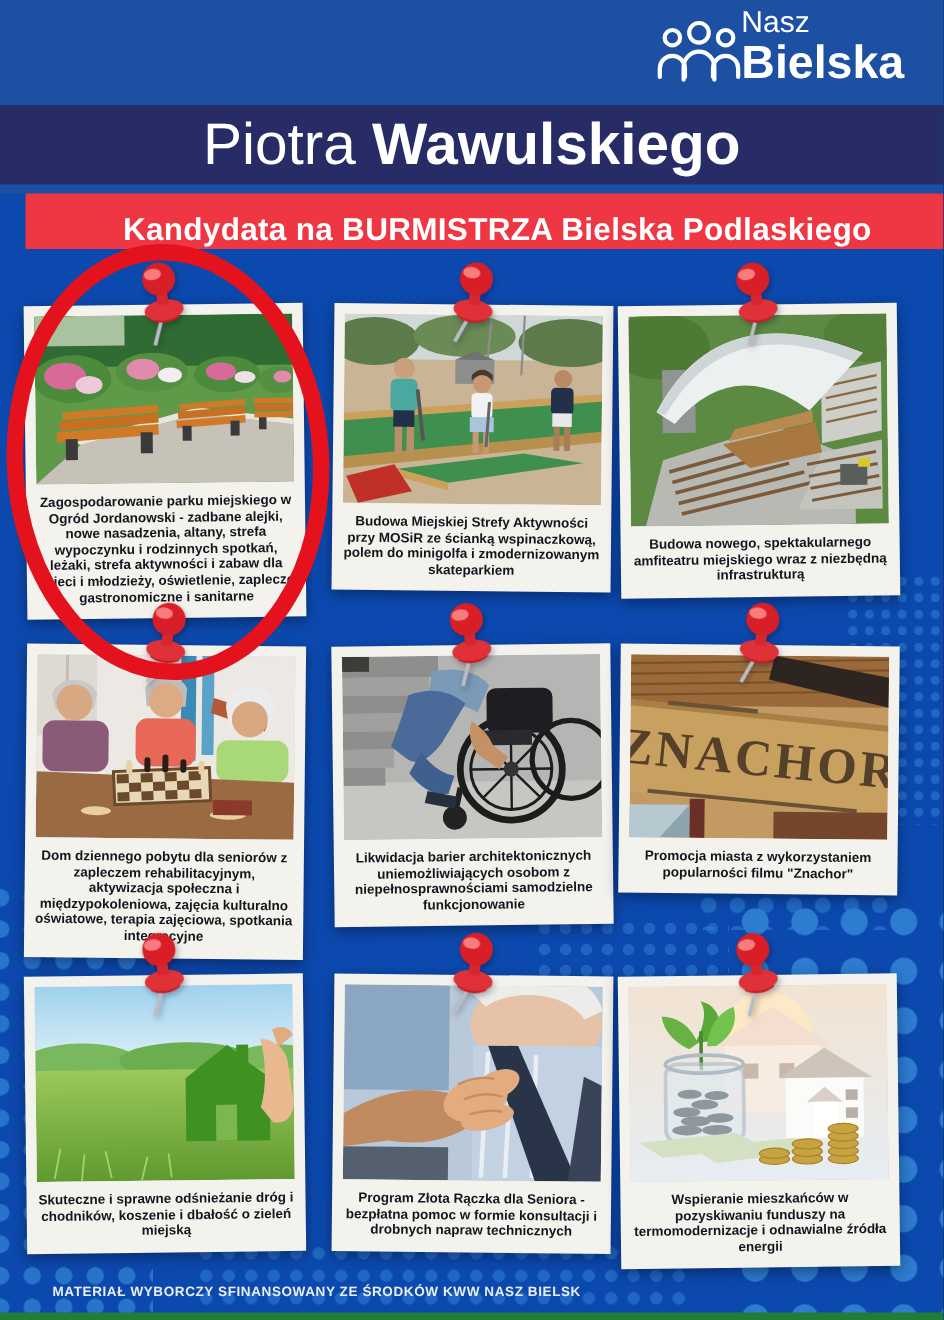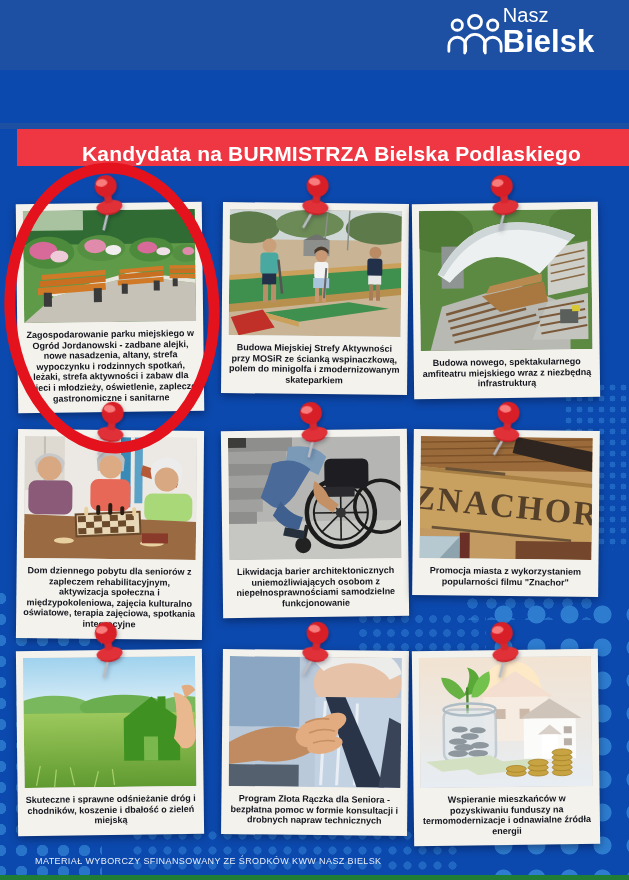--- a/index.html
+++ b/index.html
@@ -46,21 +46,21 @@
 
   .pin{position:absolute;top:-30px;left:50%;width:46px;height:58px;margin-left:-23px;z-index:6;filter:drop-shadow(1px 2px 2px rgba(0,0,30,.3));}
   .pin svg{width:100%;height:100%;}
   .pin.tl{transform:rotate(-8deg);}
   .pin.tr{transform:rotate(7deg);}
 
   
   .circle-overlay{position:absolute;left:0;top:0;width:629px;height:880px;z-index:9;pointer-events:none;}
 
   
-  .footer-note{position:absolute;left:35px;top:856px;font-size:9px;font-weight:normal;letter-spacing:.4px;color:#e9eef8;z-index:4;}
+  .footer-note{position:absolute;left:35px;top:856px;font-size:9px;font-weight:bold;letter-spacing:.4px;color:#e9eef8;z-index:4;}
   .green-strip{position:absolute;left:0;bottom:0;width:629px;height:5px;background:#1f7d36;z-index:5;}
 </style>
 </head>
 <body>
 
 <div class="poster">
 
   <div class="band-top">
     <div class="logo">
       <div class="logo-row">
@@ -69,26 +69,32 @@
             <circle cx="11" cy="13" r="5.5"></circle>
               <path d="M2,41 v-6 a9,9 0 0 1 18,0 v6"></path>
             <circle cx="49" cy="13" r="5.5"></circle>
               <path d="M40,41 v-6 a9,9 0 0 1 18,0 v6"></path>
             <circle cx="30" cy="9.5" r="7"></circle>
               <path d="M19,43 v-9 a11,11 0 0 1 22,0 v9"></path>
           </svg>
         </span>
         <span class="logo-text">
           <span class="logo-line1">Nasz</span>
-          <span class="logo-line2">Bielsk</span>
+          <span class="logo-line2">Bielska</span>
         </span>
       </div>
     </div>
   </div>
 
+  <div class="band-navy">
+    <div class="candidate-name">
+      <span class="first">Piotra</span>
+      <span class="last">Wawulskiego</span>
+    </div>
+  </div>
 
   <div class="band-strip"></div>
 
   <div class="band-red">
     <div class="banner-text">Kandydata na BURMISTRZA  Bielska Podlaskiego</div>
   </div>
 
   <div class="dots dots-br"></div>
   <div class="dots dots-bl"></div>
   <div class="dots dots-bc"></div>

